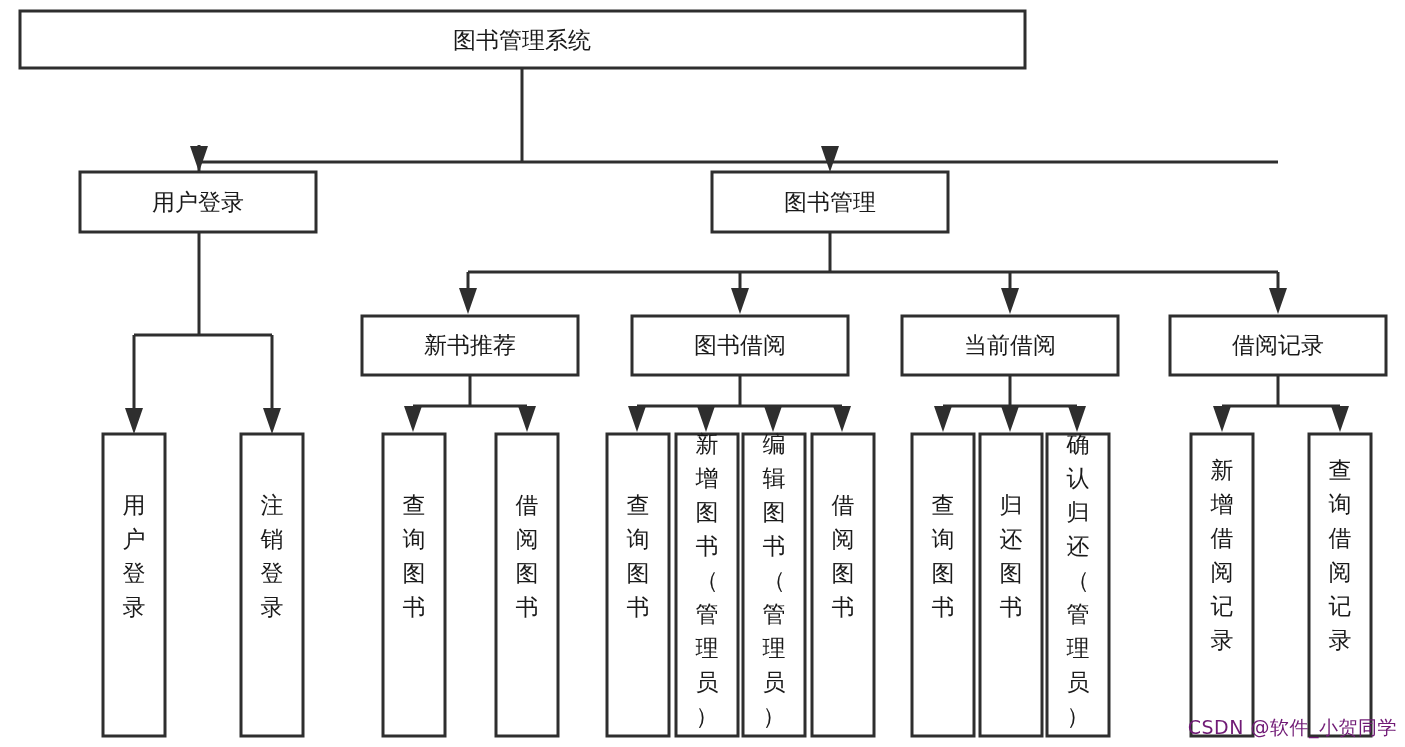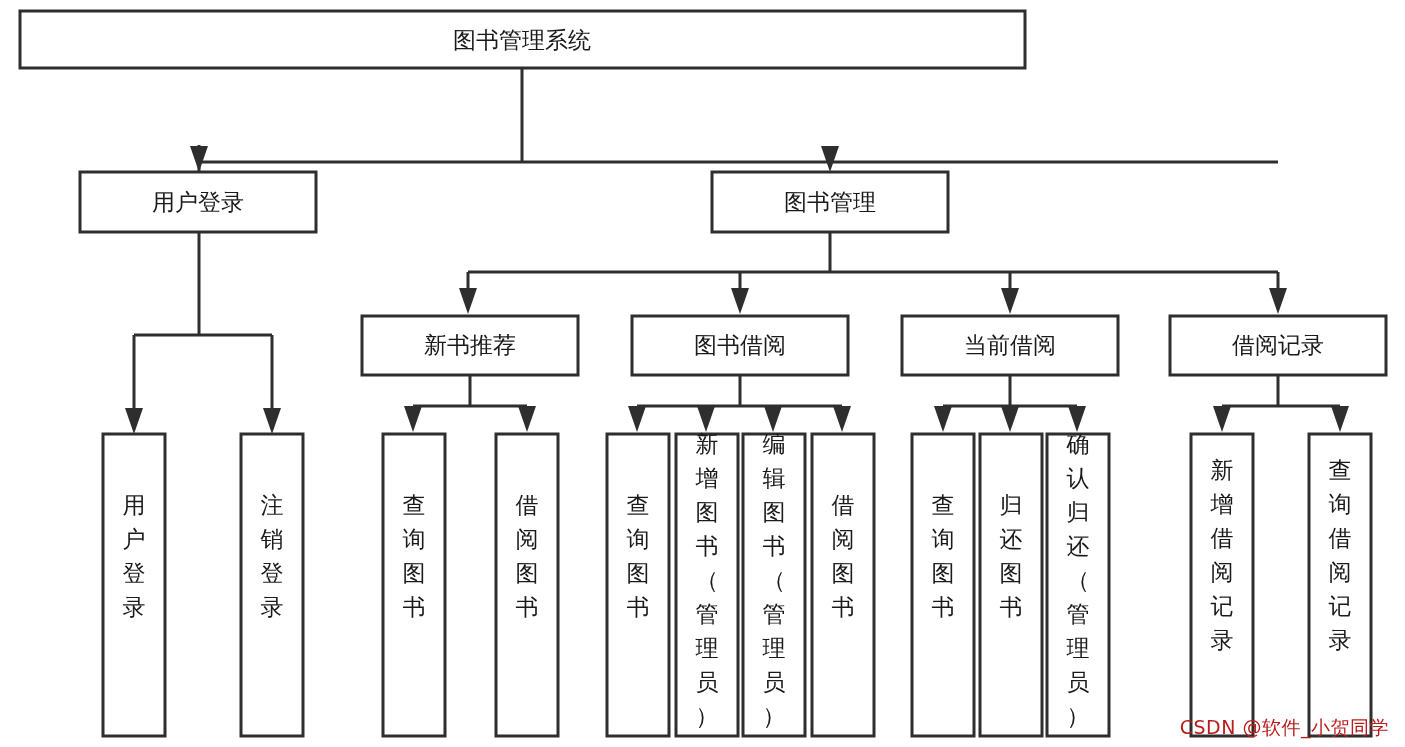--- a/index.html
+++ b/index.html
@@ -47,25 +47,25 @@
     stroke: #2e2e2e;
     stroke-width: 3;
     fill: none;
   }
   .arrow-head {
     fill: #2e2e2e;
     stroke: none;
   }
   .watermark-text {
     position: absolute;
-    right: 16px;
+    right: 8px;
     bottom: 6px;
     font-family: "DejaVu Sans", "Liberation Sans", sans-serif;
     font-size: 19px;
-    color: #b91c1c;
+    color: #701a75;
     white-space: nowrap;
     letter-spacing: 0.5px;
     pointer-events: none;
   }
 </style>
 </head>
 <body>
 
 <div id="diagram-root">
   <svg class="tree-svg" viewBox="0 0 1405 747" xmlns="http://www.w3.org/2000/svg">

